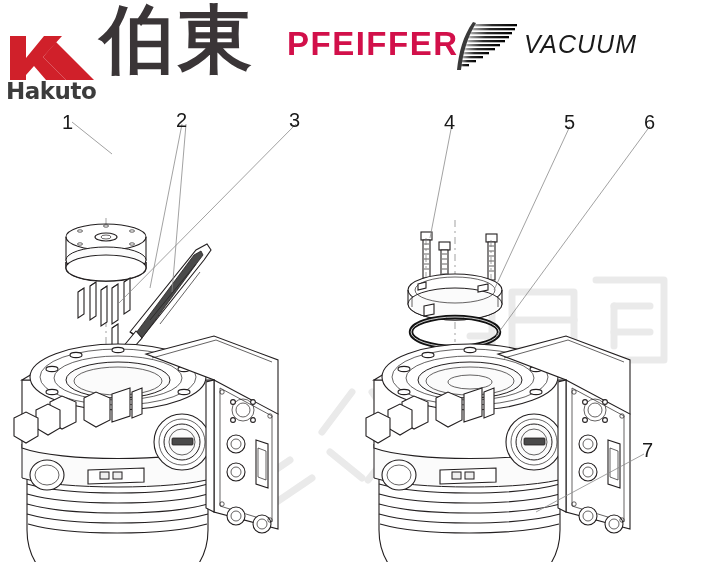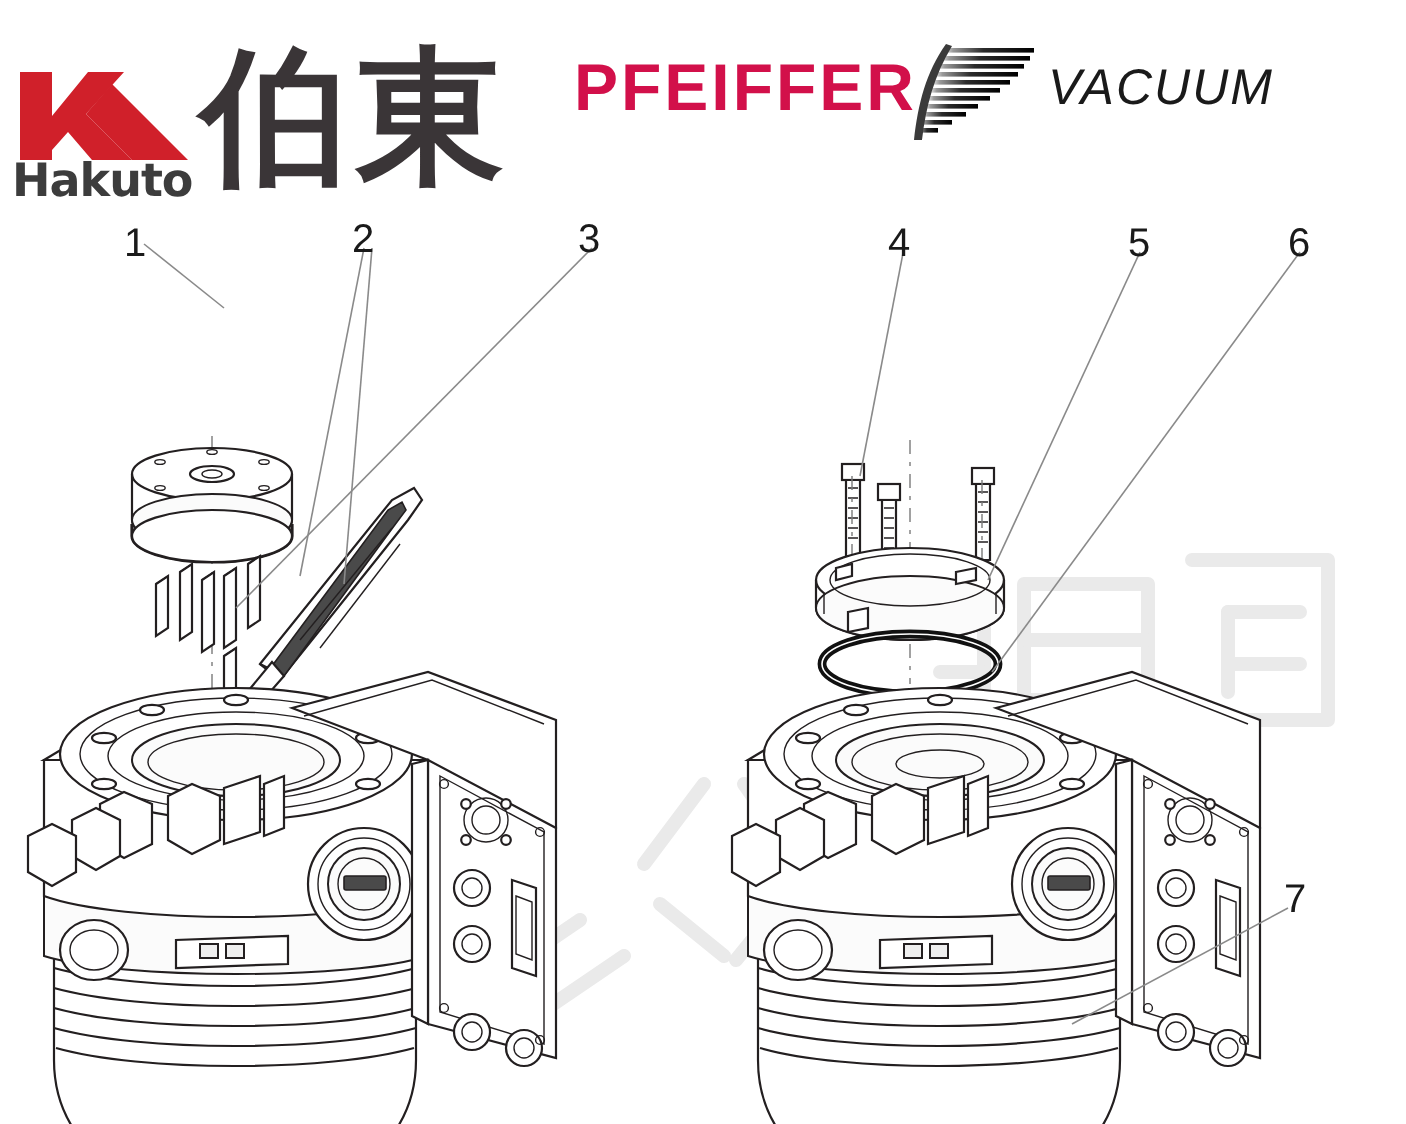--- a/index.html
+++ b/index.html
@@ -8,21 +8,21 @@
 
   
   #header{position:absolute;left:0;top:0;width:703px;height:92px;}
 
   #hakuto-logo{position:absolute;left:6px;top:32px;width:92px;height:72px;}
   #hakuto-mark{position:absolute;left:0;top:0;width:92px;height:50px;}
   #hakuto-word{position:absolute;left:0;top:46px;width:92px;height:26px;
       font-size:23px;font-weight:bold;letter-spacing:-.5px;color:#3c3c3c;
       font-family:"DejaVu Sans",sans-serif;line-height:26px;}
 
-  #hakuto-cjk{position:absolute;left:100px;top:20px;width:160px;height:78px;}
+  #hakuto-cjk{position:absolute;left:100px;top:0;width:160px;height:78px;}
 
   #pfeiffer-logo{position:absolute;left:287px;top:22px;width:390px;height:48px;}
   #pfeiffer-word{position:absolute;left:0;top:2px;font-size:33px;font-weight:bold;
       letter-spacing:1.5px;color:#d2104a;font-family:"Liberation Sans",sans-serif;
       line-height:40px;}
   #pfeiffer-turbine{position:absolute;left:170px;top:0px;width:62px;height:48px;}
   #vacuum-word{position:absolute;left:237px;top:2px;font-size:25px;font-style:italic;
       letter-spacing:1px;color:#1a1a1a;font-family:"Liberation Sans",sans-serif;
       line-height:40px;}
 

